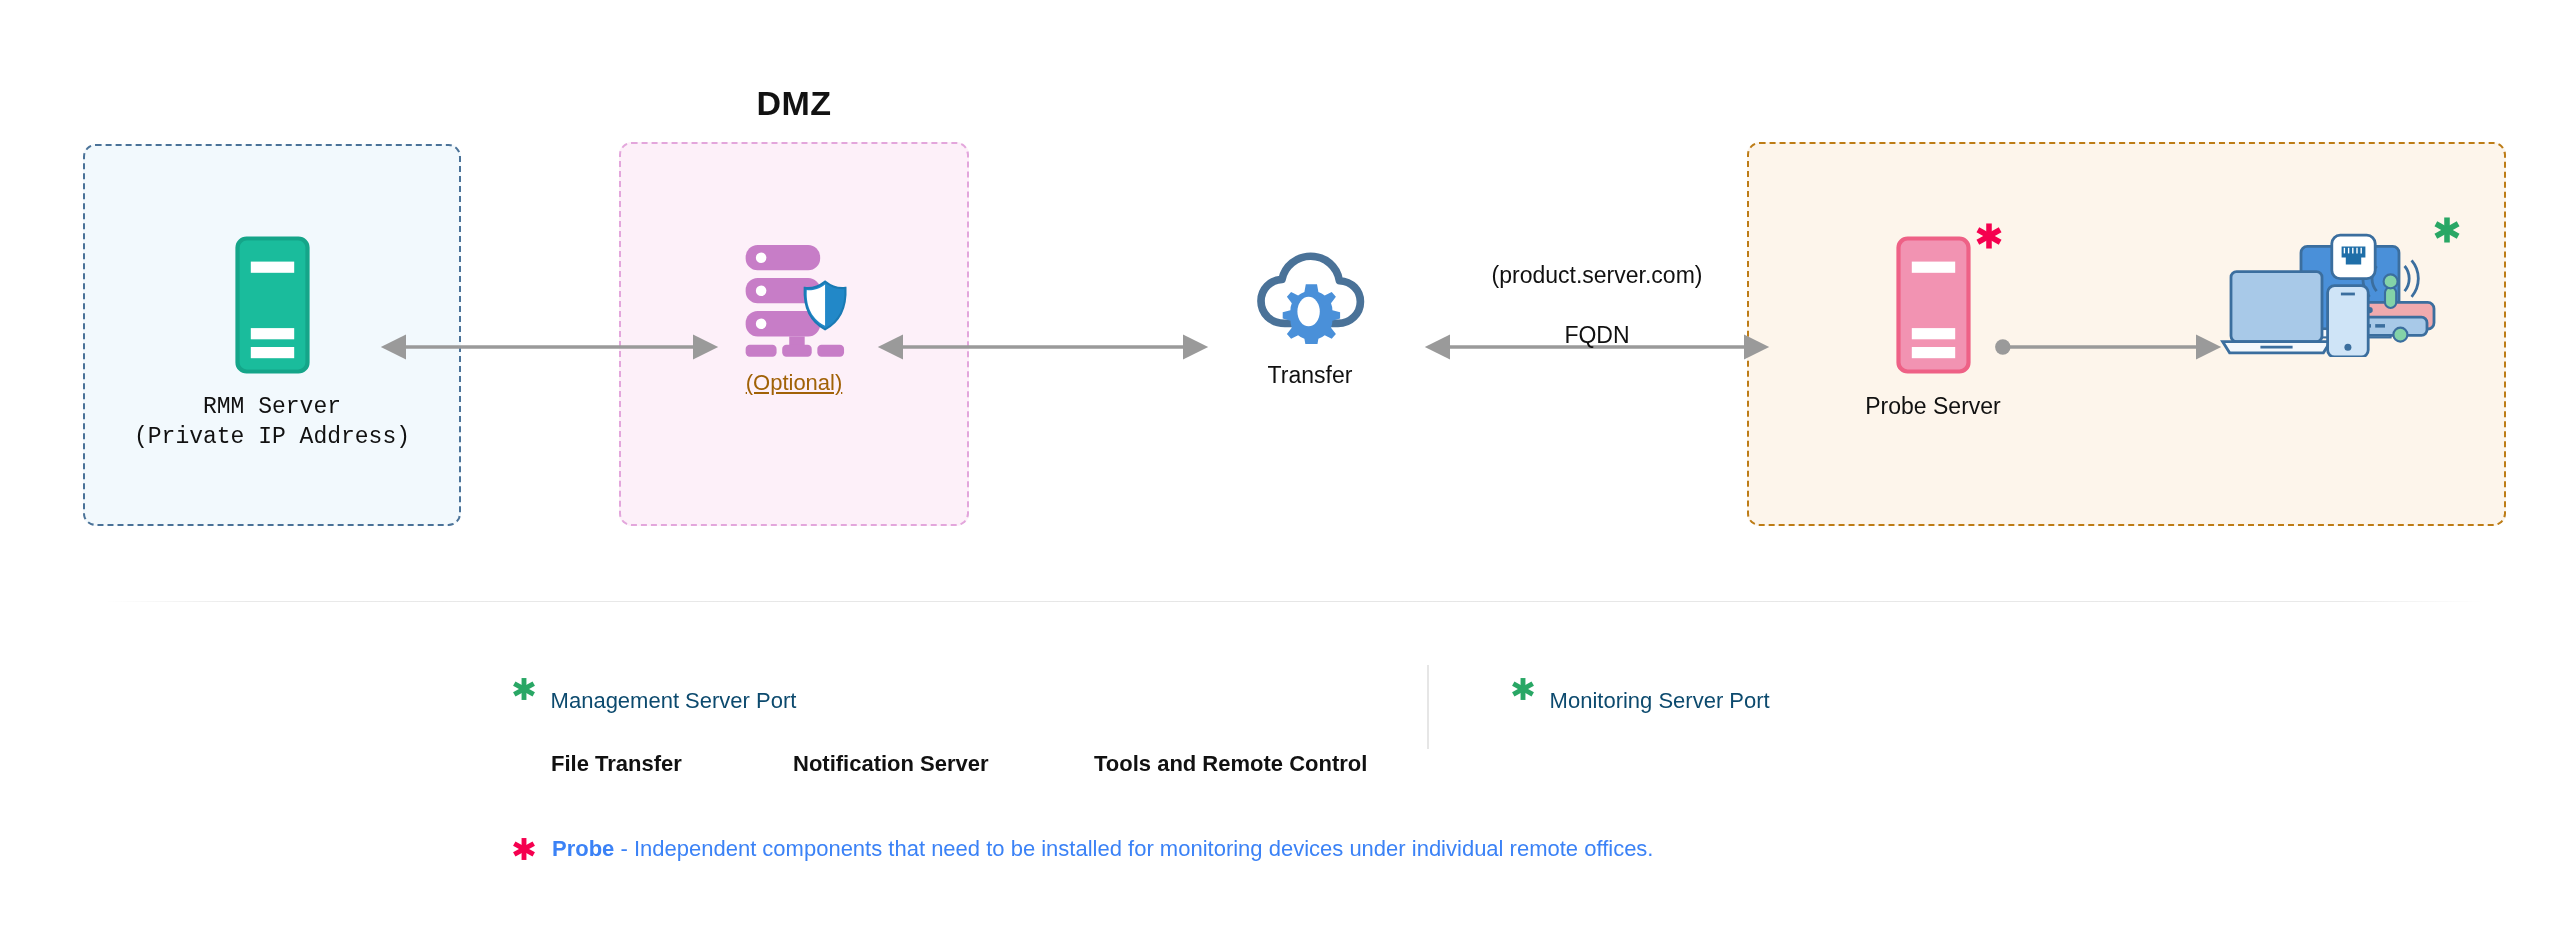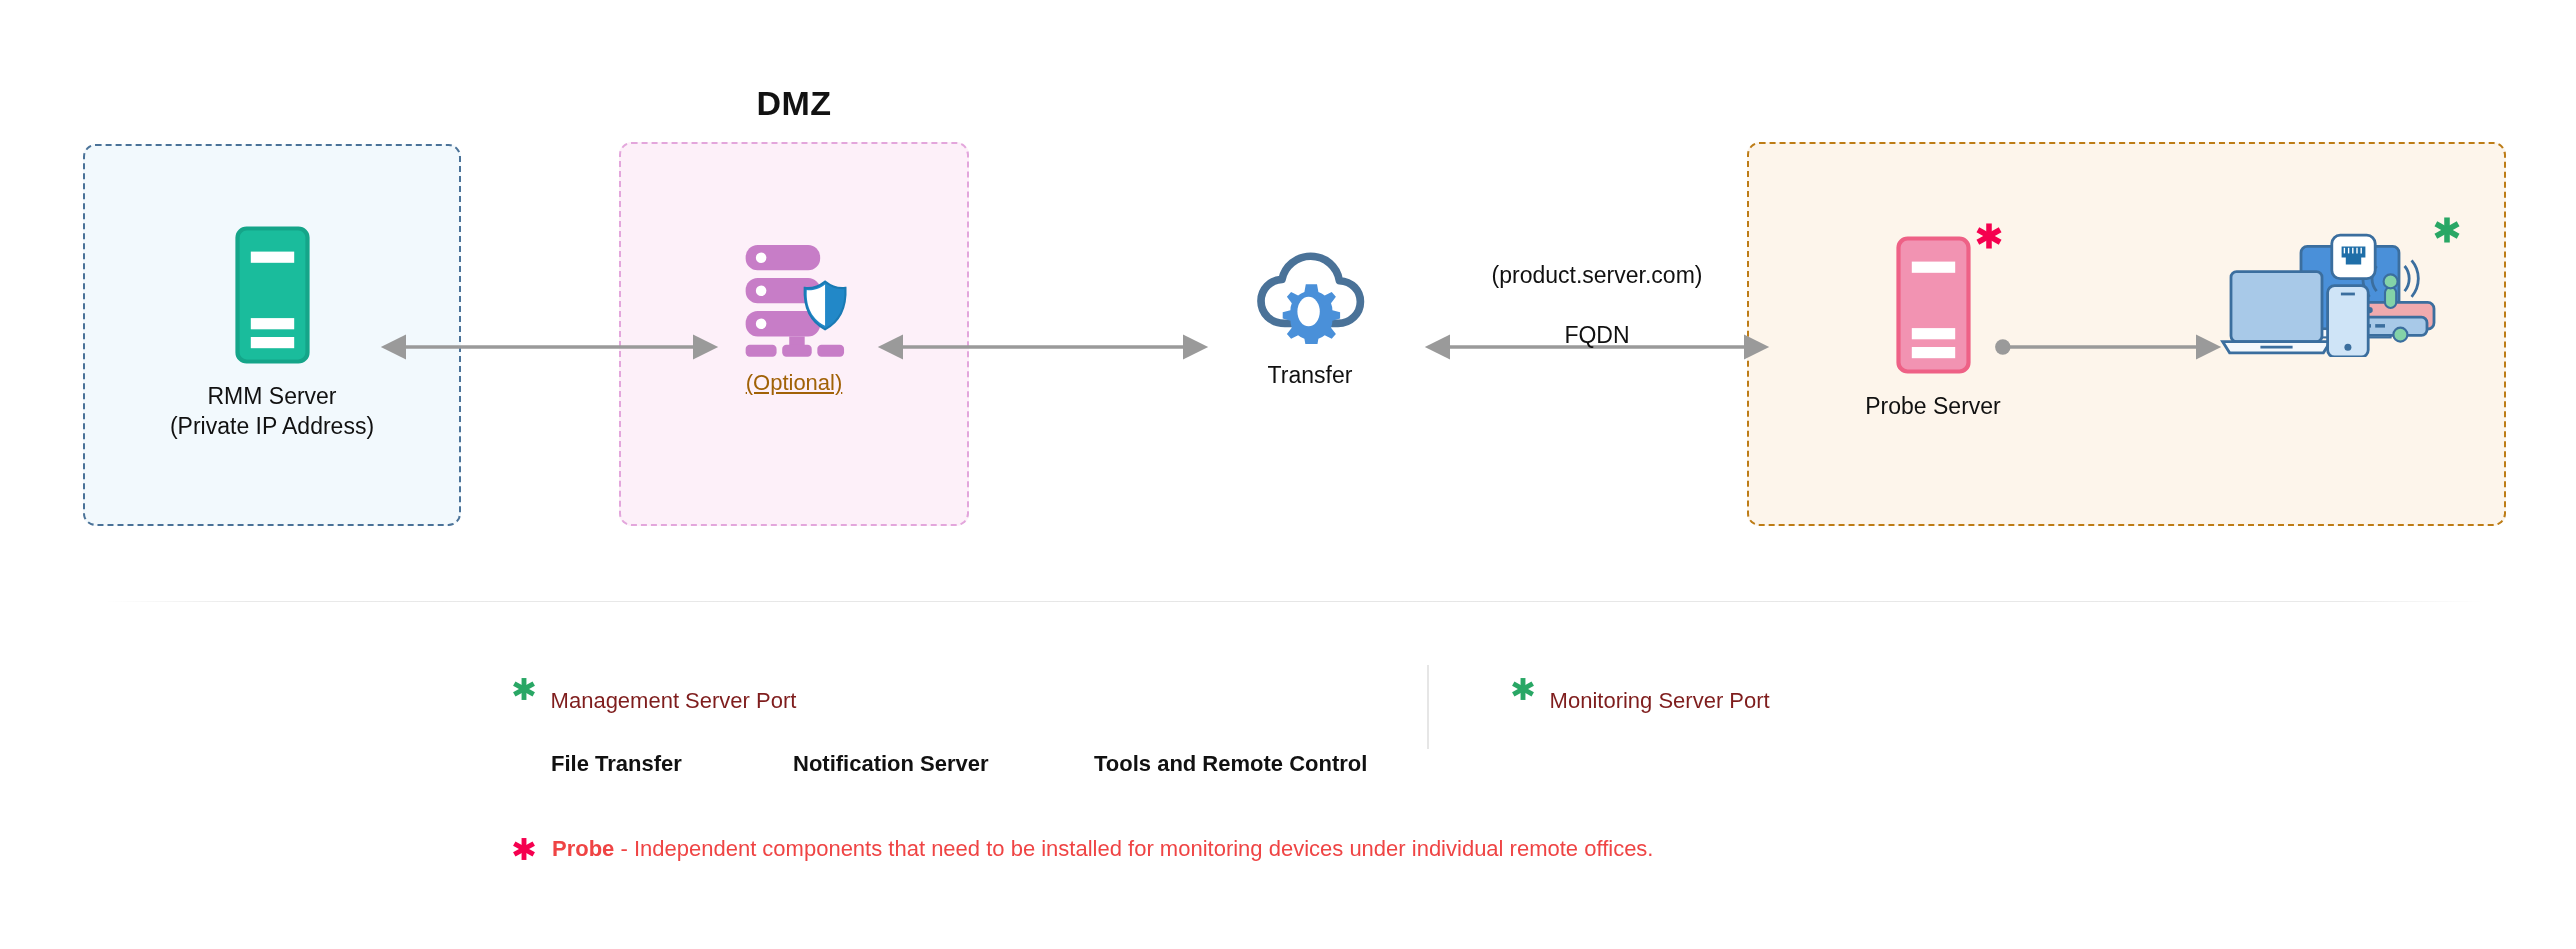--- a/index.html
+++ b/index.html
@@ -56,39 +56,39 @@
   .hr-div{
     position:absolute;left:105px;top:601px;width:2378px;height:1.4px;
     background:linear-gradient(to right,#ffffff 0%,#e9e9e9 6%,#e6e6e6 50%,#e9e9e9 94%,#ffffff 100%);
   }
   .v-div{
     position:absolute;left:1427px;top:665px;width:2.1px;height:84px;background:#e6e6e6;
   }
 
   
   .legend-row{position:absolute;display:flex;align-items:center;gap:12.6px;}
-  .legend-text{font-size:22px;color:#7f1d1d;margin-top:24px;}
+  .legend-text{font-size:22px;color:#0c4a6e;margin-top:24px;}
   .ast{display:inline-block;line-height:0;}
   .sub-items{position:absolute;display:flex;}
   .sub-item{font-size:22px;color:#111;font-weight:bold;}
 
   .note{position:absolute;display:flex;align-items:center;gap:14px;}
-  .note-text{font-size:22px;color:#ef4444;}
+  .note-text{font-size:22px;color:#3b82f6;}
   .note-text b{font-weight:700;}
 </style>
 </head>
 <body>
 
 <div class="zone zone-rmm"></div>
 <div class="zone zone-dmz"></div>
 <div class="zone zone-remote"></div>
 
 <div class="dmz-title">DMZ</div>
 
-<div class="node" style="left:132px;top:225px;width:280px;">
+<div class="node" style="left:132px;top:235px;width:280px;font-family:Liberation Mono, monospace;">
   <div class="tower">
     <svg width="77" height="140" viewBox="0 0 110 200" aria-hidden="true">
       <rect x="5" y="5" width="100" height="190" rx="13" ry="13" fill="#1abc9c" stroke="#15a589" stroke-width="6"></rect>
       <rect x="24" y="38" width="62" height="16" fill="#ffffff"></rect>
       <rect x="24" y="133" width="62" height="16" fill="#ffffff"></rect>
       <rect x="24" y="160" width="62" height="16" fill="#ffffff"></rect>
     </svg>
   </div>
   <div class="node-label" style="margin-top:15.4px;">RMM Server</div>
   <div class="node-label">(Private IP Address)</div>

